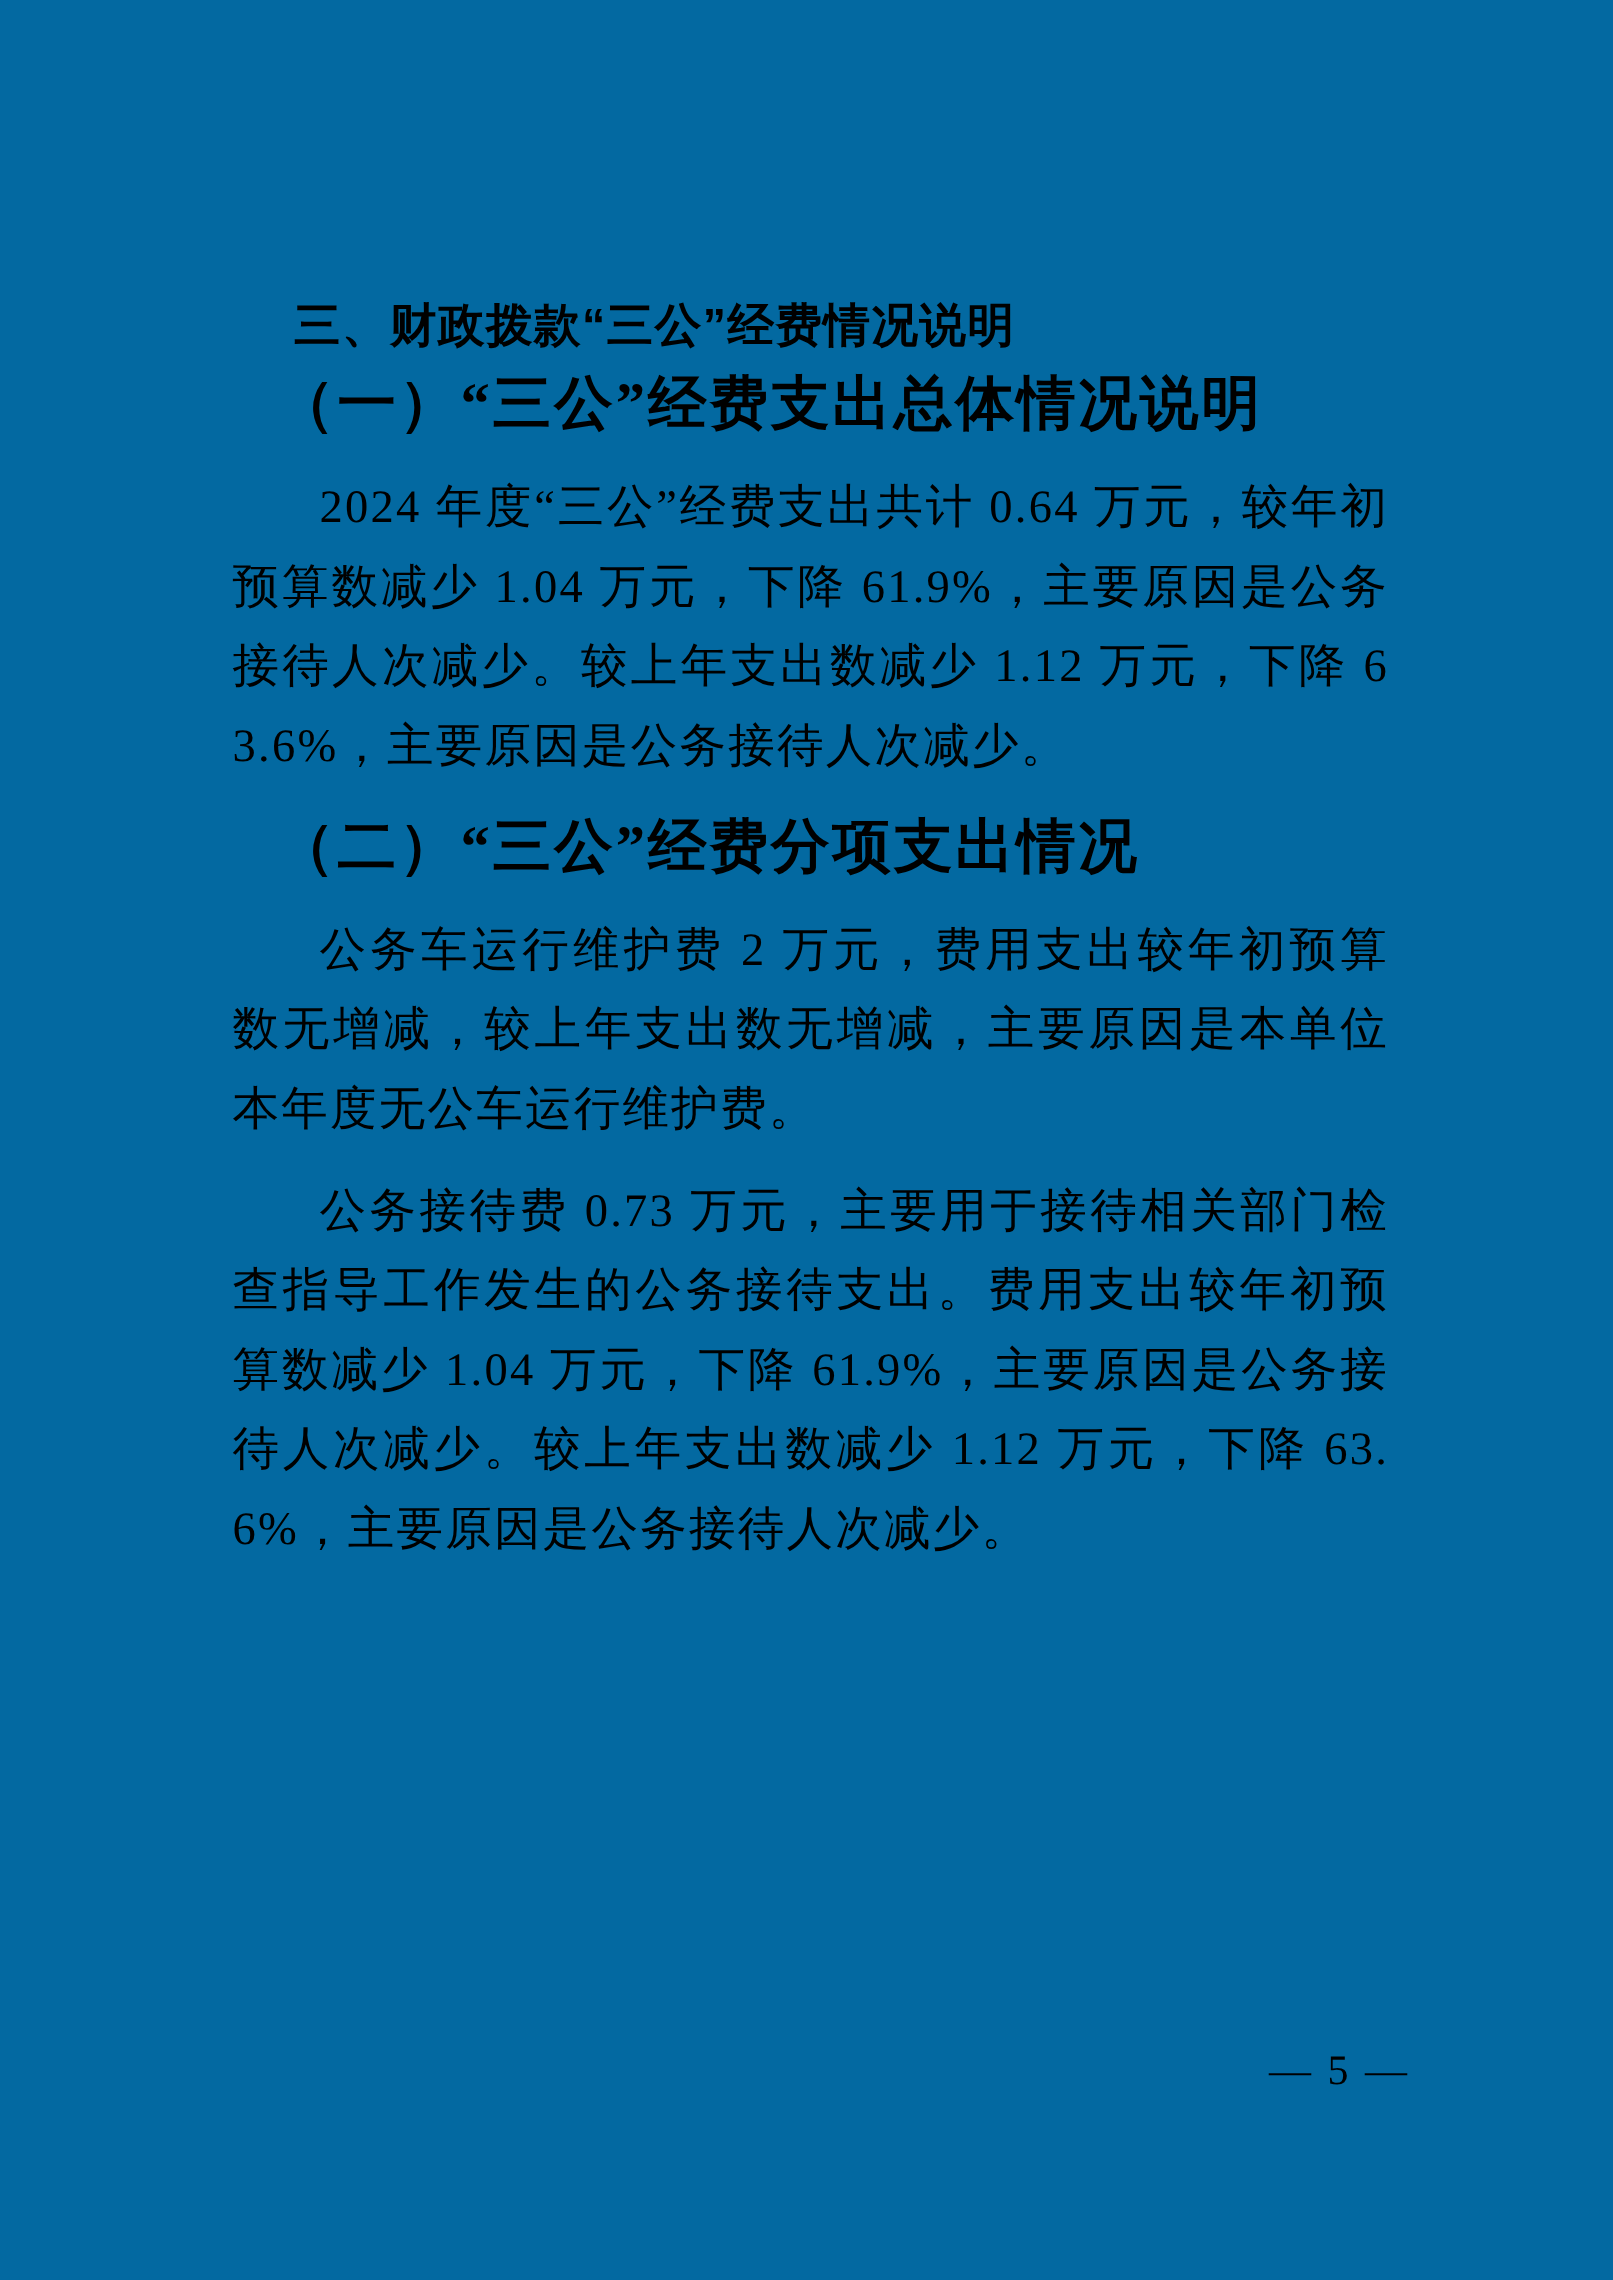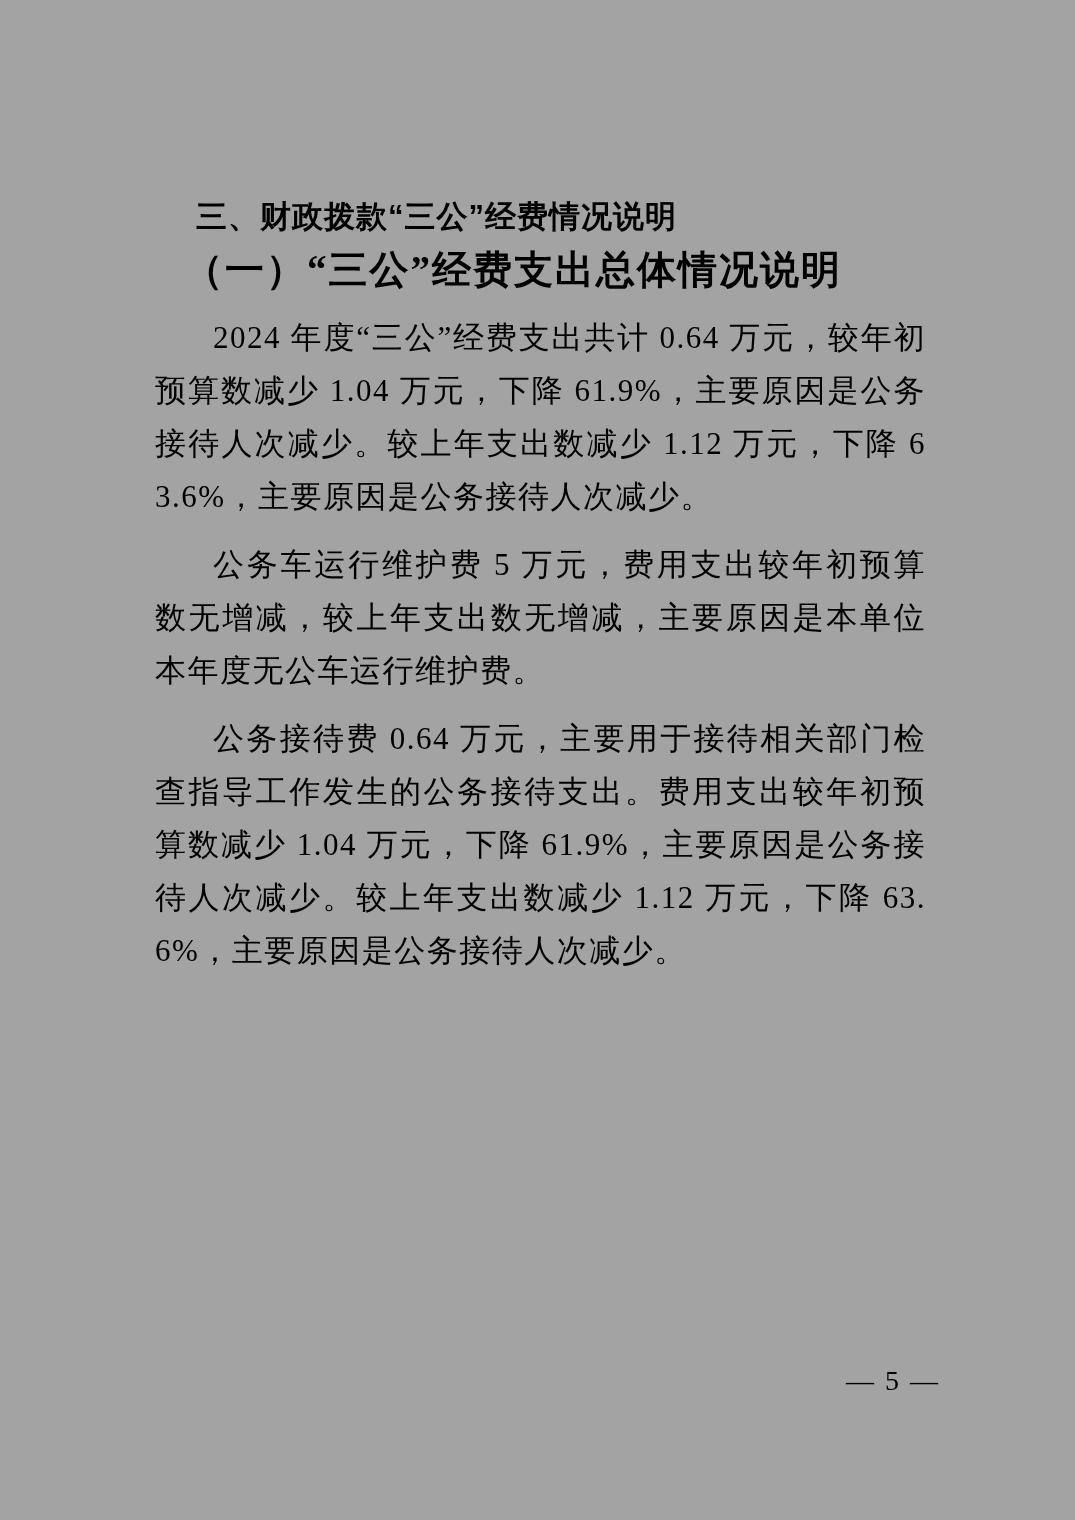--- a/index.html
+++ b/index.html
@@ -14,21 +14,21 @@
     position: relative;
     overflow: hidden;
     font-family: "Liberation Serif", "DejaVu Serif", serif;
   }
   .page {
     position: absolute;
     left: 0;
     top: 0;
     width: 1075px;
     height: 1520px;
-    background: #a3a3a3;
+    background: #0369a1;
   }
   .content {
     position: absolute;
     left: 140px;
     top: 0;
     width: 801px;
     padding-top: 190px;
     font-size: 31px;
     line-height: 53px;
     text-align: justify;
@@ -74,24 +74,25 @@
 
 <div class="page">
   <div class="content">
 
     <h1 class="doc-heading">三、财政拨款“三公”经费情况说明</h1>
 
     <h2 class="doc-subheading">（一）“三公”经费支出总体情况说明</h2>
 
     <p class="doc-para">2024 年度“三公”经费支出共计 0.64 万元，较年初预算数减少 1.04 万元，下降 61.9%，主要原因是公务接待人次减少。较上年支出数减少 1.12 万元，下降 63.6%，主要原因是公务接待人次减少。</p>
 
+    <h2 class="doc-subheading">（二）“三公”经费分项支出情况</h2>
 
 
 
-    <p class="doc-para">公务车运行维护费 5 万元，费用支出较年初预算数无增减，较上年支出数无增减，主要原因是本单位本年度无公车运行维护费。</p>
+    <p class="doc-para">公务车运行维护费 2 万元，费用支出较年初预算数无增减，较上年支出数无增减，主要原因是本单位本年度无公车运行维护费。</p>
 
-    <p class="doc-para">公务接待费 0.64 万元，主要用于接待相关部门检查指导工作发生的公务接待支出。费用支出较年初预算数减少 1.04 万元，下降 61.9%，主要原因是公务接待人次减少。较上年支出数减少 1.12 万元，下降 63.6%，主要原因是公务接待人次减少。</p>
+    <p class="doc-para">公务接待费 0.73 万元，主要用于接待相关部门检查指导工作发生的公务接待支出。费用支出较年初预算数减少 1.04 万元，下降 61.9%，主要原因是公务接待人次减少。较上年支出数减少 1.12 万元，下降 63.6%，主要原因是公务接待人次减少。</p>
 
 
   </div>
 
   <div class="page-number">— 5 —</div>
 </div>
 
 </body></html>

